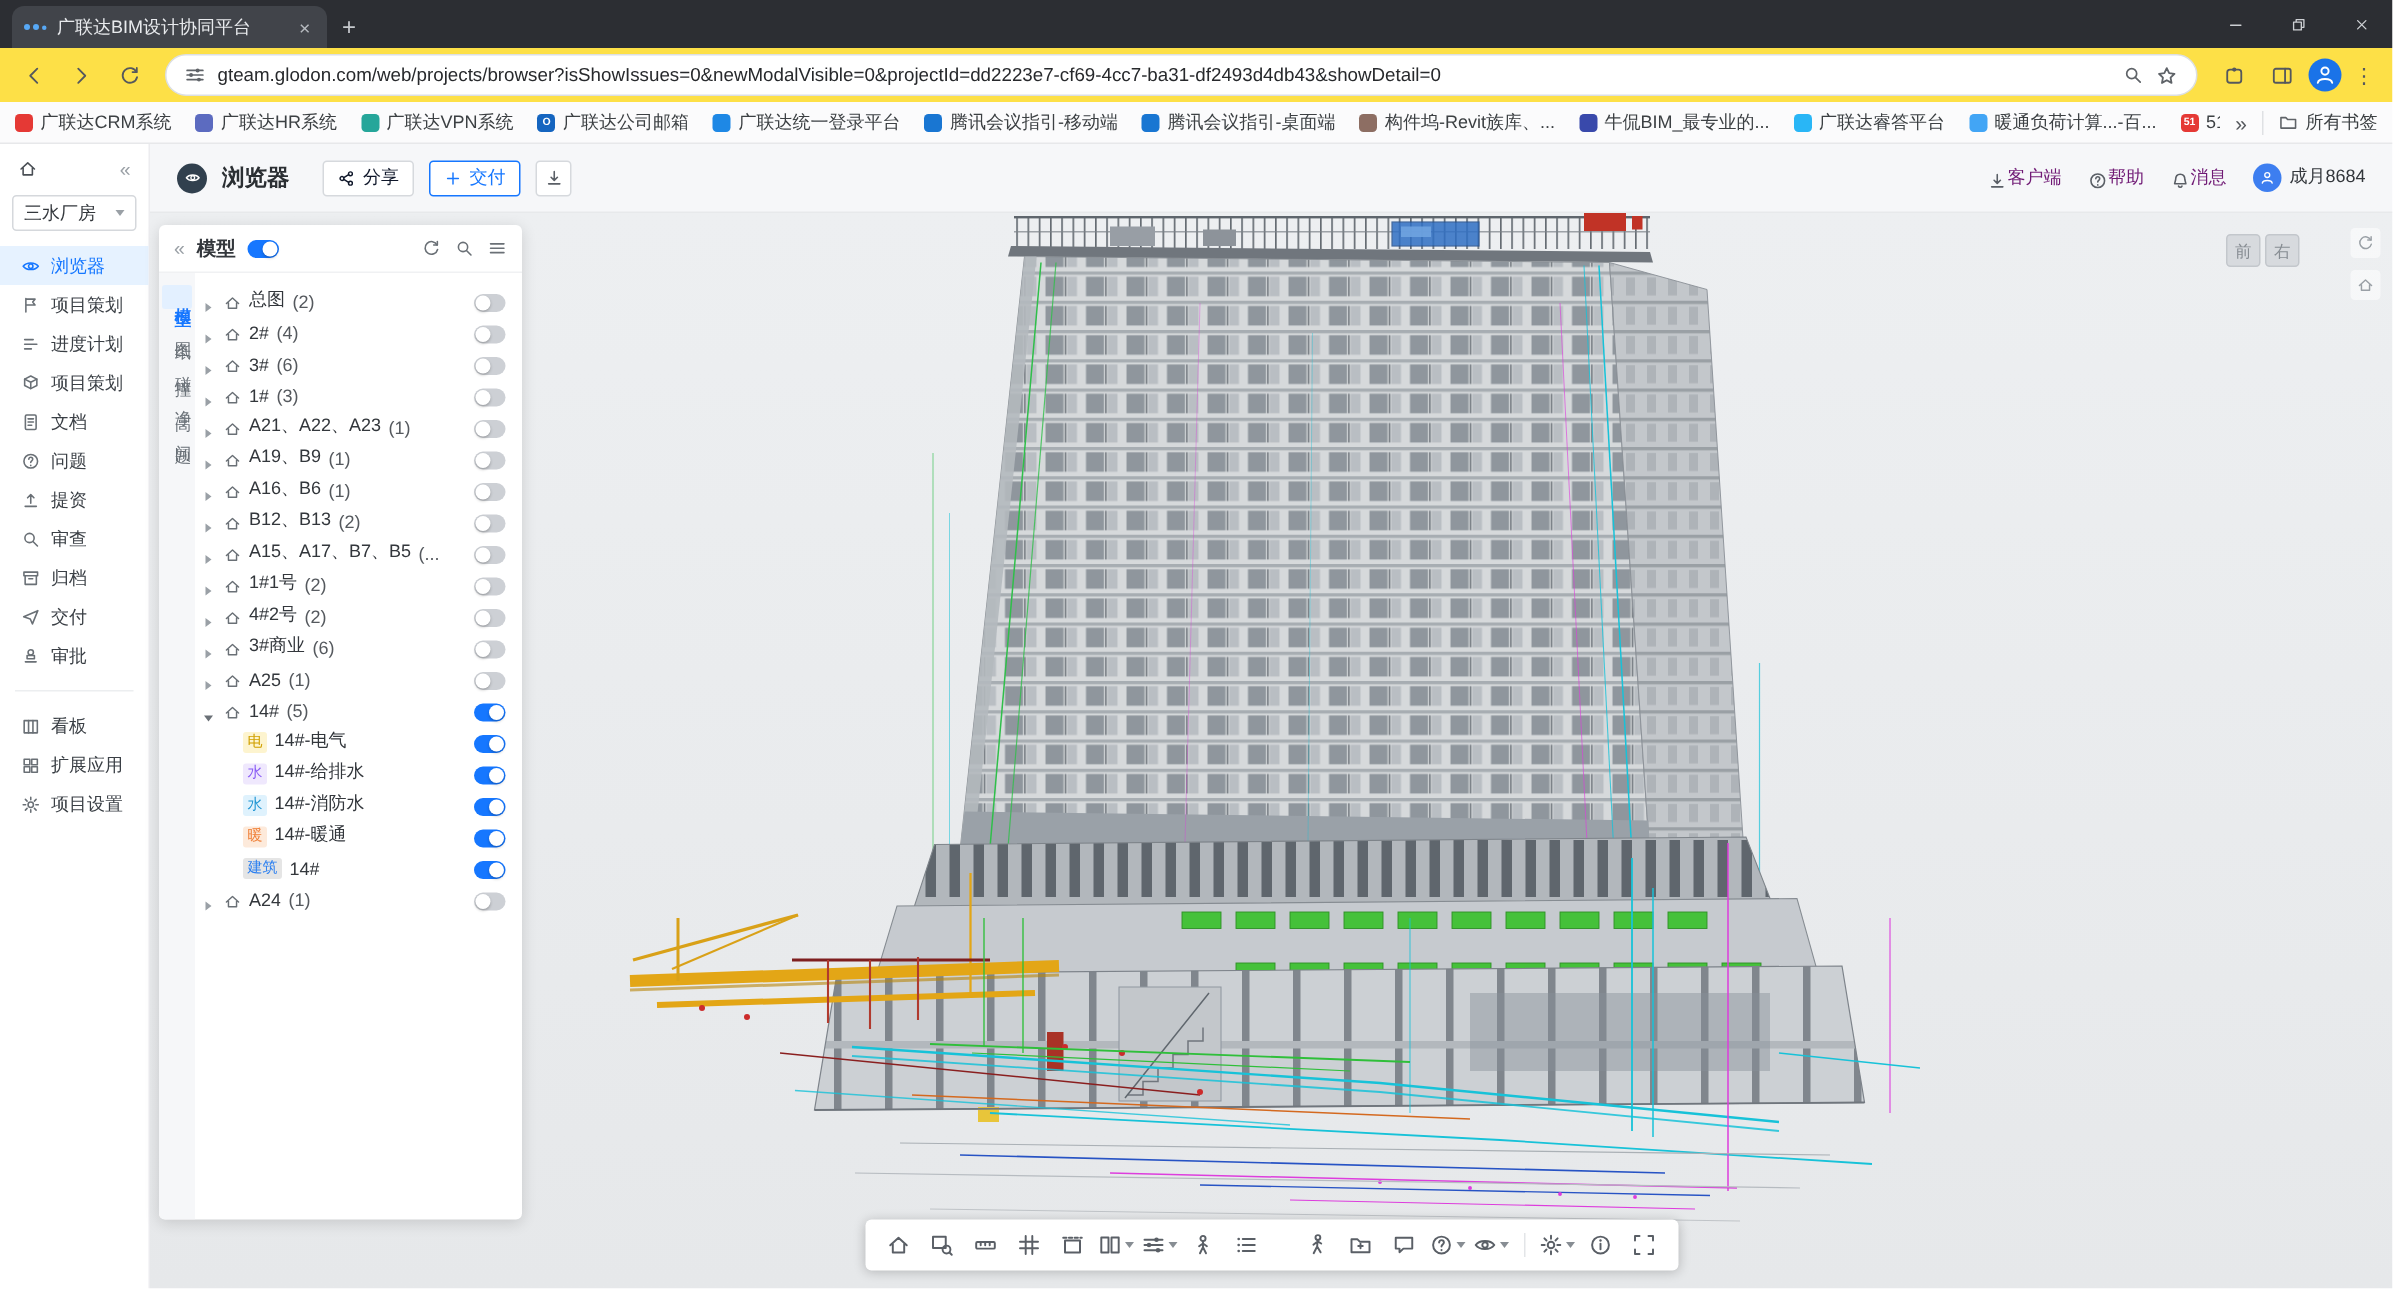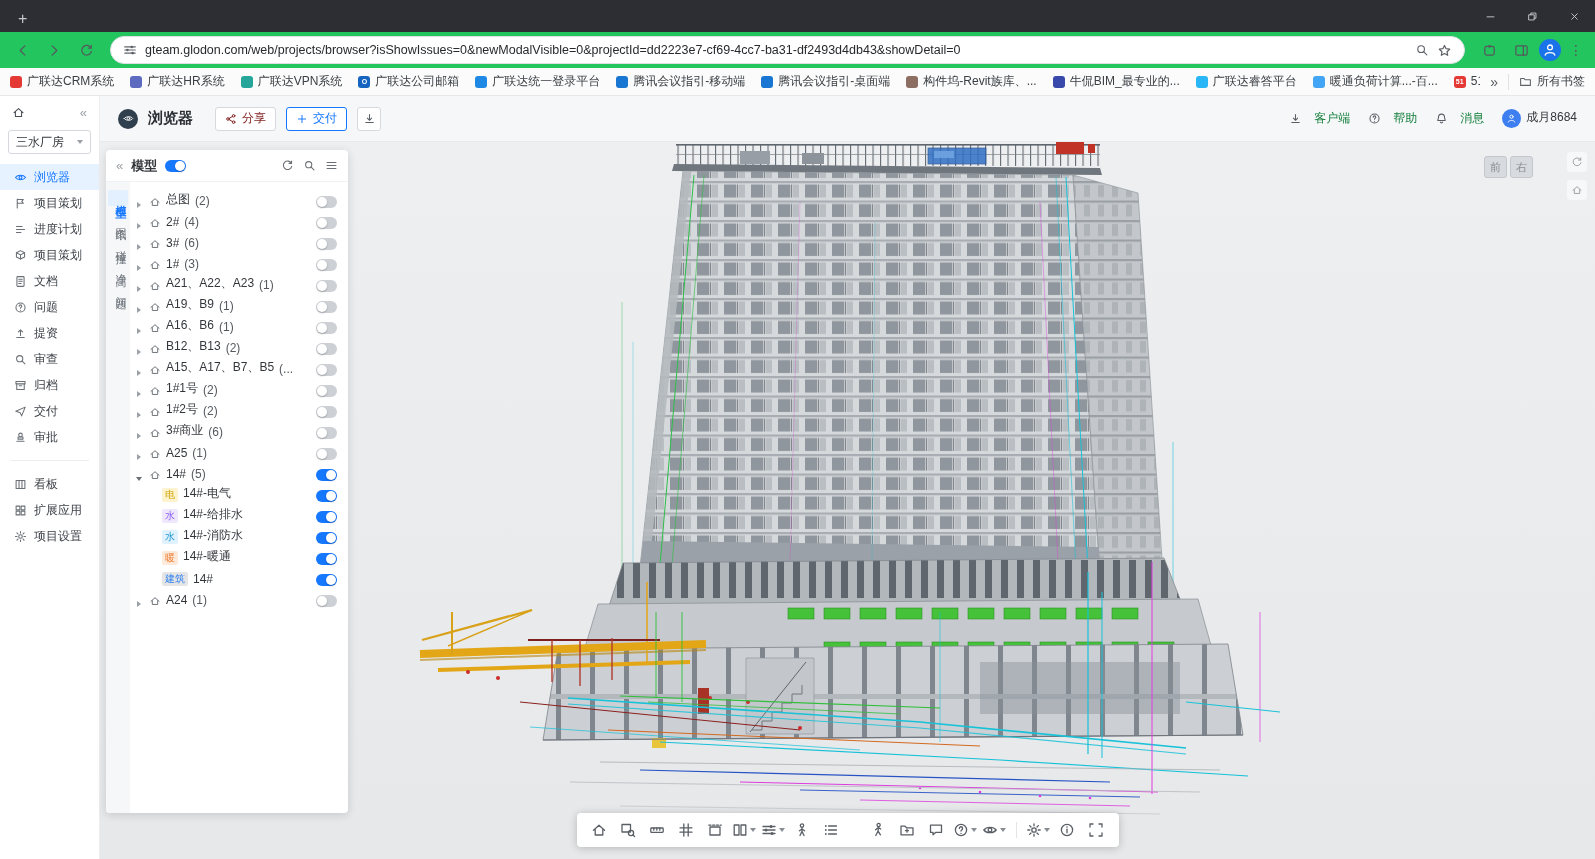--- a/index.html
+++ b/index.html
@@ -12,21 +12,21 @@
   .tabstrip{height:32px;background:#2c2e33;display:flex;align-items:flex-end;padding-left:8px;position:relative}
   .tab{width:210px;height:28px;background:#41444a;border-radius:8px 8px 0 0;display:flex;align-items:center;gap:7px;padding:0 8px;color:#e8eaed;font-size:12px}
   .tab .t-title{flex:1;white-space:nowrap;overflow:hidden;text-overflow:ellipsis}
   .fav{display:flex;gap:2px;align-items:center}
   .fav i{width:4px;height:4px;border-radius:50%;background:#57a8f5;display:block}
   .tab-close{color:#b6babf;font-size:13px;line-height:1;padding:1px 3px;border-radius:50%}
   .newtab{color:#c6c9cd;font-size:16px;margin:0 0 4px 10px}
   .wincontrols{position:absolute;right:0;top:0;height:32px;display:flex}
   .winbtn{width:42px;height:32px;display:flex;align-items:center;justify-content:center;color:#cdd0d4;font-size:11px}
 
-  .toolbar{height:36px;background:#22c55e;display:flex;align-items:center;padding:0 8px;gap:4px}
+  .toolbar{height:36px;background:#fde047;display:flex;align-items:center;padding:0 8px;gap:4px}
   .navbtn{width:28px;height:28px;border-radius:50%;display:flex;align-items:center;justify-content:center;color:#55585d;font-size:15px}
   .omnibox{flex:1;height:28px;background:#fff;border:1px solid #dcdfe3;border-radius:14px;display:flex;align-items:center;gap:8px;padding:0 12px;margin:0 6px;min-width:0}
   .url-text{flex:1;font-size:12.5px;color:#27292c;white-space:nowrap;overflow:hidden;text-overflow:ellipsis}
   .chrome-avatar{width:22px;height:22px;border-radius:50%;background:#1a73e8;color:#fff;display:flex;align-items:center;justify-content:center}
   .kebab{color:#55585d;font-size:14px;width:22px;text-align:center}
 
   .bookmarks{height:28px;background:#fbfbfc;border-bottom:1px solid #e7e8ea;display:flex;align-items:center;padding:0 10px;font-size:12px;color:#3c4043}
   .bm-scroll{flex:1;display:flex;align-items:center;gap:16px;overflow:hidden}
   .bm{display:flex;align-items:center;gap:5px;white-space:nowrap}
   .bm-dot{width:12px;height:12px;border-radius:3px;color:#fff;font-size:7px;font-weight:bold;display:flex;align-items:center;justify-content:center;flex:none}
@@ -44,26 +44,26 @@
   .nav-item{height:26px;display:flex;align-items:center;gap:7px;padding-left:13px;color:#3a3f45}
   .nav-item .ic{font-size:13px;color:#6a7076;width:14px}
   .nav-item.active{background:#e6f2ff;color:#1677ff}
   .nav-item.active .ic{color:#1677ff}
   .nav-divider{height:1px;background:#eceef0;margin:10px 10px}
 
   .main{flex:1;display:flex;flex-direction:column;min-width:0}
   .main-header{height:46px;background:#f6f7f9;border-bottom:1px solid #e7e9eb;display:flex;align-items:center;padding:0 18px;gap:10px}
   .app-logo{width:20px;height:20px;border-radius:50%;background:#31404e;color:#fff;display:flex;align-items:center;justify-content:center;font-size:11px}
   .page-title{font-size:15px;font-weight:bold;color:#2b2f33;margin-right:12px}
-  .btn{height:24px;border:1px solid #d6d9dd;border-radius:3px;background:#fff;display:inline-flex;align-items:center;gap:5px;padding:0 9px;font-size:12px;color:#7f1d1d}
+  .btn{height:24px;border:1px solid #d6d9dd;border-radius:3px;background:#fff;display:inline-flex;align-items:center;gap:5px;padding:0 9px;font-size:12px;color:#0f172a}
   .btn .ic{font-size:12px}
   .btn.primary-outline{border-color:#1677ff;color:#1677ff}
   .icon-btn{width:24px;height:24px;border:1px solid #d6d9dd;border-radius:3px;background:#fff;display:flex;align-items:center;justify-content:center;color:#5a5f66;font-size:13px}
   .header-right{margin-left:auto;display:flex;align-items:center;gap:18px}
-  .hr-item{display:flex;align-items:center;gap:12px;font-size:12px;color:#15803d}
+  .hr-item{display:flex;align-items:flex-end;gap:0;font-size:12px;color:#701a75}
   .hr-item .ic{font-size:13px;color:#5a5f66}
   .user{display:flex;align-items:flex-start;gap:5px}
   .avatar{width:19px;height:19px;border-radius:50%;background:#3d7ef0;color:#fff;display:flex;align-items:center;justify-content:center;font-size:11px}
   .username{font-size:12px;color:#33373c}
 
   
   .viewer{flex:1;position:relative;background:linear-gradient(#edeff1,#e6e8ea);min-height:0}
   .viewer > svg.model{position:absolute;inset:0;width:100%;height:100%}
 
   
@@ -107,20 +107,29 @@
   .tb{width:27px;height:27px;display:flex;align-items:center;justify-content:center;color:#5a5f66;border-radius:3px;margin:0 1px}
   .tb .ic{font-size:16px}
   .caret{width:0;height:0;border-left:3px solid transparent;border-right:3px solid transparent;border-top:4px solid #878d93;margin-left:2px}
   .tb-sep{width:1px;height:16px;background:#e3e5e8;margin:0 7px}
   .tb-gap{width:18px}
 </style>
 <title>广联达BIM设计协同平台</title></head>
 <body>
 
 <div class="tabstrip">
+  <div class="tab">
+    <span class="fav">
+        <i></i>
+        <i></i>
+        <i style="width:3px;height:3px"></i>
+      </span>
+    <span class="t-title">广联达BIM设计协同平台</span>
+    <span class="tab-close">×</span>
+  </div>
   <span class="newtab">+</span>
   <div class="wincontrols">
     <span class="winbtn" id="win-min">
         <svg viewBox="0 0 16 16" style="width:1em;height:1em;display:block" fill="none" stroke="currentColor" stroke-width="1.3" stroke-linecap="round" stroke-linejoin="round">
           <path d="M3 8.5h10"></path>
         </svg>
       </span>
     <span class="winbtn" id="win-max">
         <svg viewBox="0 0 16 16" style="width:1em;height:1em;display:block" fill="none" stroke="currentColor" stroke-width="1.3" stroke-linecap="round" stroke-linejoin="round">
           <path d="M5.5 5.5V3H13v7.5h-2.5M3 5.5h7.5V13H3z"></path>
@@ -775,21 +784,21 @@
                 <span class="sp"></span>
                 <span class="tgl"></span>
               </div>
               <div class="trow">
                 <span class="car car-r"></span>
                 <span class="ic house">
                   <svg viewBox="0 0 16 16" style="width:1em;height:1em;display:block" fill="none" stroke="currentColor" stroke-width="1.3" stroke-linecap="round" stroke-linejoin="round">
                     <path d="M2.6 8.4 8 3.6l5.4 4.8M4.4 7.6v5h7.2v-5"></path>
                   </svg>
                 </span>
-                <span class="tlabel">1#2号</span>
+                <span class="tlabel">4#2号</span>
                 <span class="cnt">(2)</span>
                 <span class="sp"></span>
                 <span class="tgl"></span>
               </div>
               <div class="trow">
                 <span class="car car-r"></span>
                 <span class="ic house">
                   <svg viewBox="0 0 16 16" style="width:1em;height:1em;display:block" fill="none" stroke="currentColor" stroke-width="1.3" stroke-linecap="round" stroke-linejoin="round">
                     <path d="M2.6 8.4 8 3.6l5.4 4.8M4.4 7.6v5h7.2v-5"></path>
                   </svg>

